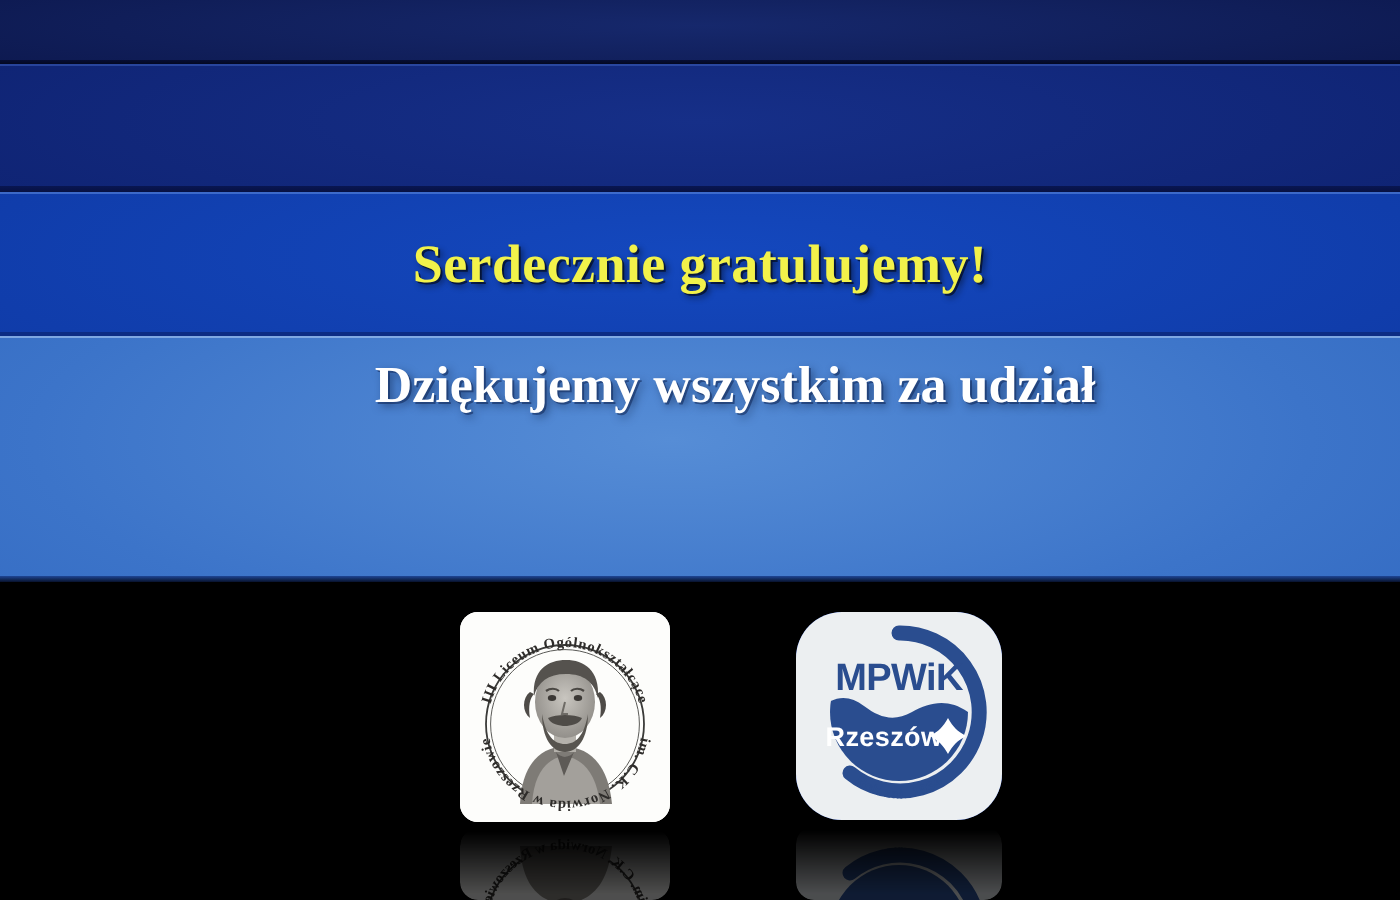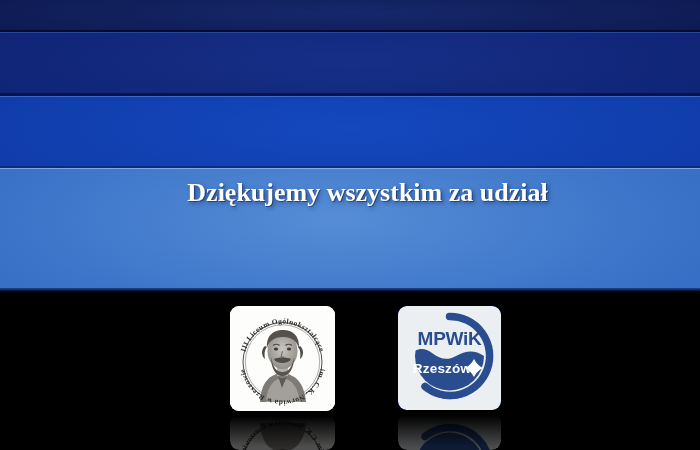--- a/index.html
+++ b/index.html
@@ -112,21 +112,21 @@
   #logo-school-wrap { left:230px; top:306px; width:105px; height:105px; }
   #logo-mpwik-wrap  { left:398px; top:306px; width:103px; height:104px; }
 
   .logo-card {
     position:relative;
     width:100%; height:100%;
     border-radius:9px;
     overflow:hidden;
   }
   #logo-school-card { background:#fdfdfb; }
-  #logo-mpwik-card  { background:#1d4ed8; }
+  #logo-mpwik-card  { background:#1d4ed8;border-radius:23px; }
 
   .logo-reflection {
     position:absolute;
     left:0; width:100%;
     border-radius:9px;
     overflow:hidden;
     transform:scaleY(-1);
     opacity:0.42;
     -webkit-mask-image:linear-gradient(to top, rgba(0,0,0,0) 5%, rgba(0,0,0,0.85) 92%);
             mask-image:linear-gradient(to top, rgba(0,0,0,0) 5%, rgba(0,0,0,0.85) 92%);
@@ -145,20 +145,21 @@
 <body>
 
 <div id="slide">
 
   <div class="band" id="band-1"></div>
   <div class="band" id="band-2"></div>
   <div class="band" id="band-3"></div>
   <div class="band" id="band-4"></div>
   <div class="band" id="band-bottom"></div>
 
+  <div id="title-text">Serdecznie gratulujemy!</div>
 
   <div id="body-text">
     <span class="line">Dziękujemy wszystkim za udział</span>
   </div>
 
   <div class="logo-wrap" id="logo-school-wrap">
     <div class="logo-card" id="logo-school-card">
       <svg class="svg-full" viewBox="0 0 105 105">
         <defs>
           <path id="arcTop" d="M 14,56 A 38.5,38.5 0 0 1 91,56" fill="none"></path>

